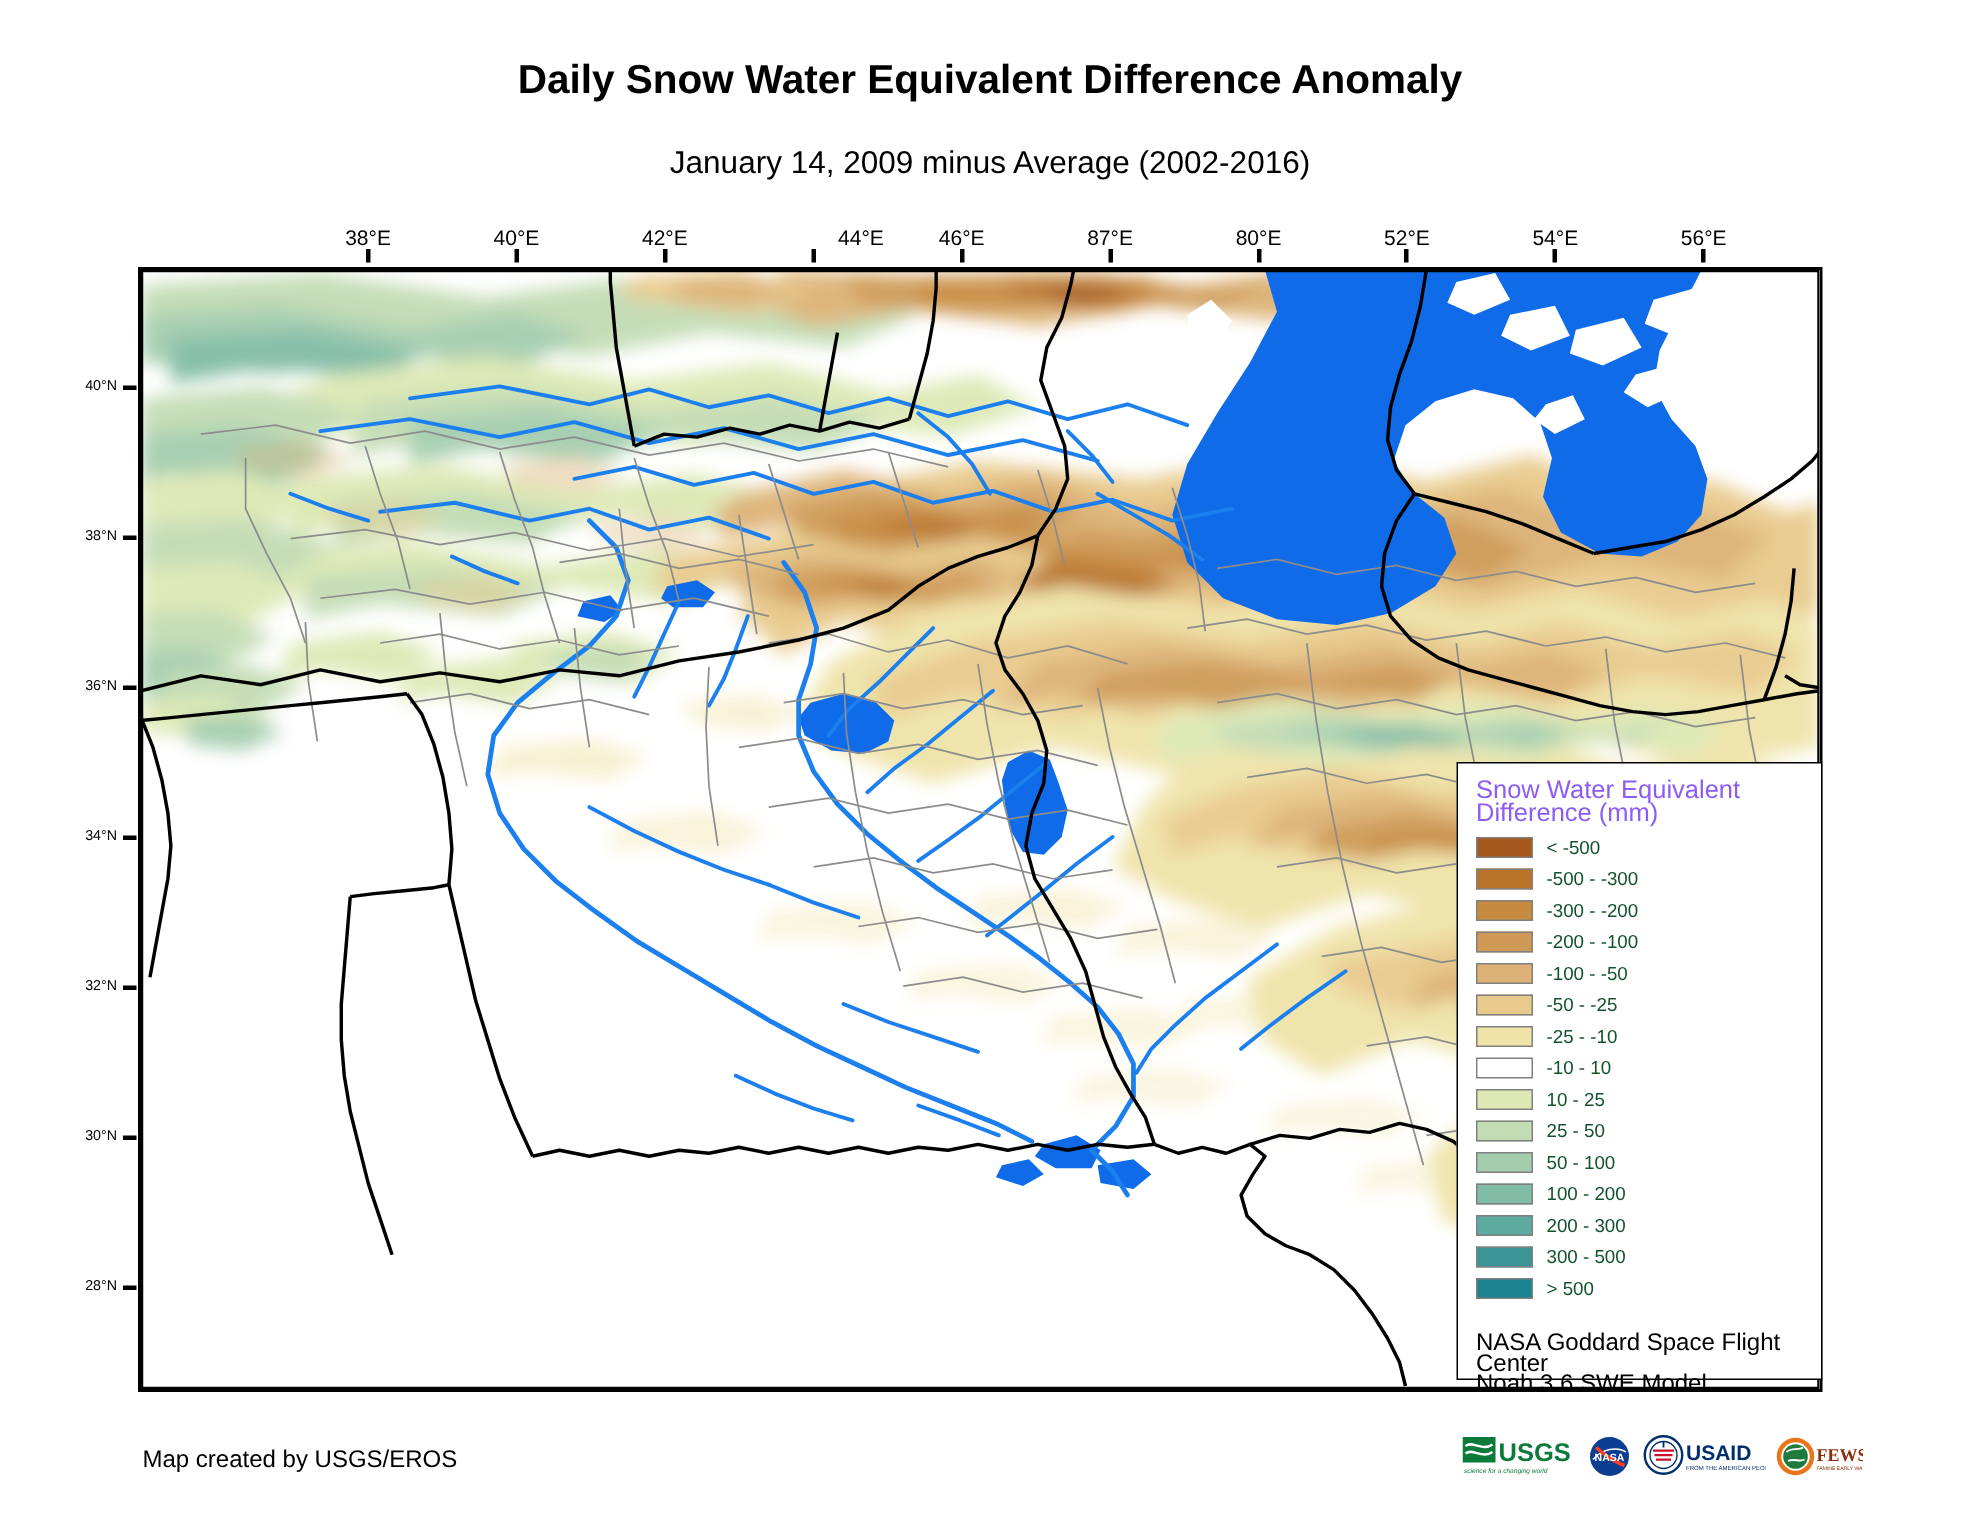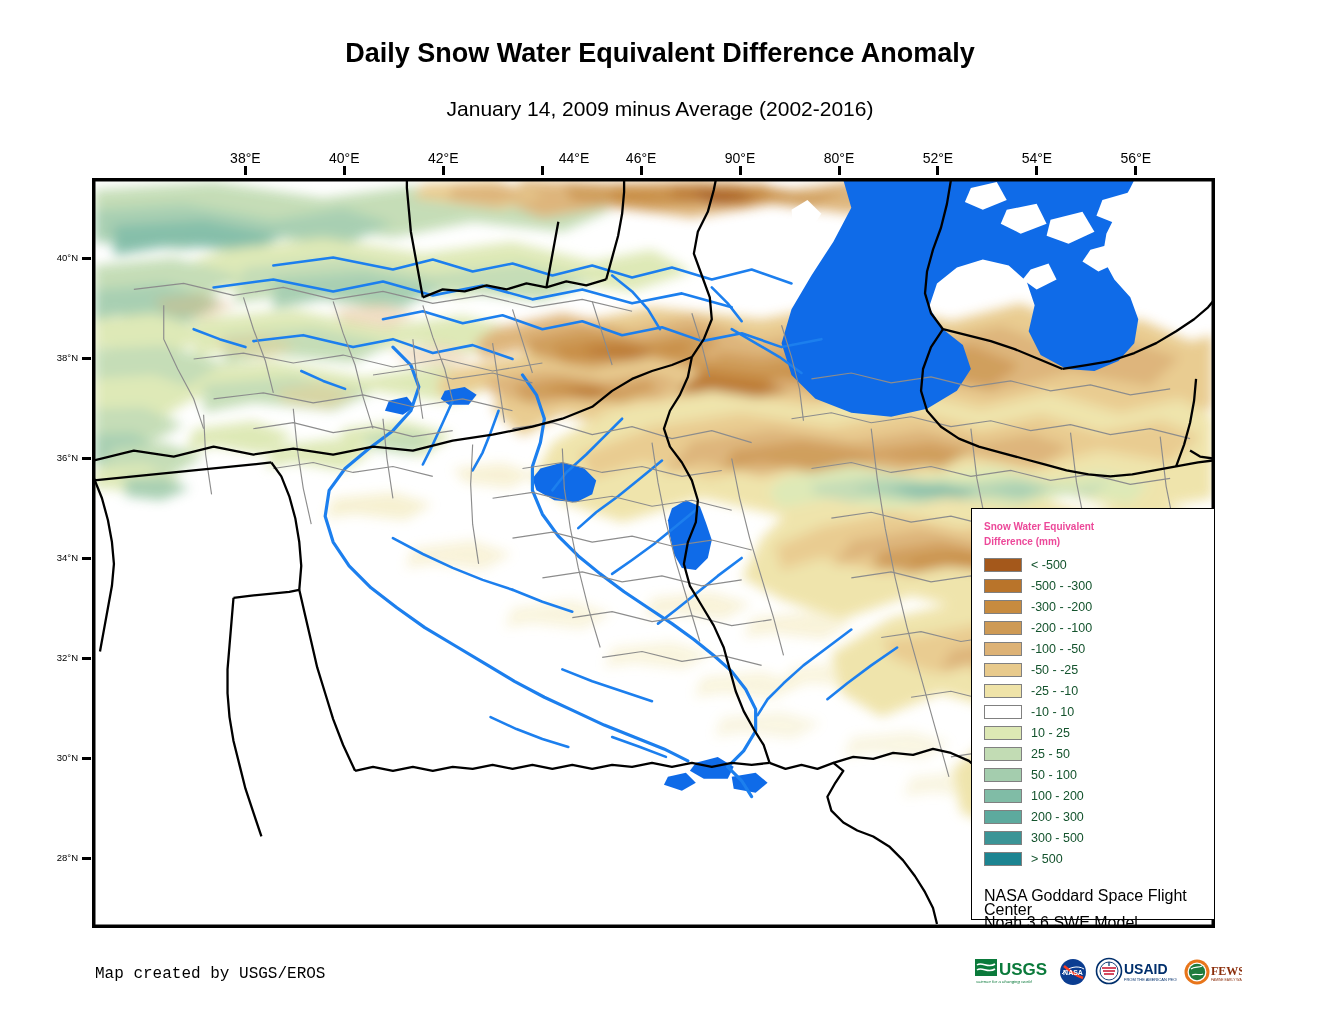--- a/index.html
+++ b/index.html
@@ -35,35 +35,35 @@
   }
   .lat-tick{
     position:absolute;height:3px;width:9px;background:#000;margin-top:-1.5px;
   }
   #legend-box{
     position:absolute;left:971px;top:508px;width:244px;height:412px;
     background:#ffffff;border:1.6px solid #000;box-sizing:border-box;
     padding:10px 0 0 12px;
   }
   .legend-title{
-    font-size:10px;font-weight:bold;color:#ec4899;line-height:15px;
+    font-size:17px;font-weight:normal;color:#8b5cf6;line-height:15px;
     width:215px;
   }
   .legend-rows{margin-top:5px;}
   .legend-row{display:flex;align-items:center;height:21px;}
   .swatch{
     width:38px;height:14px;border:1.7px solid #808080;box-sizing:border-box;
     flex:0 0 auto;
   }
   .legend-label{font-size:12.5px;color:#14532d;margin-left:9px;white-space:nowrap;}
   .legend-footer{
     margin-top:20px;font-size:16px;color:#000;line-height:13.5px;width:220px;
   }
   .credit{
-    position:absolute;left:95px;top:965px;font-size:16px;color:#000;font-family:Liberation Mono, monospace;
+    position:absolute;left:95px;top:965px;font-size:16px;color:#000;
   }
   #logos{
     position:absolute;left:975px;top:957px;width:232px;height:34px;
     display:flex;align-items:flex-end;gap:7px;
   }
   .logo{flex:0 0 auto;}
 </style>
 </head>
 <body>
 
@@ -74,21 +74,21 @@
     <div class="lon-label" style="left: 245.361px; top: 150px;">38°E</div>
     <div class="lon-tick" style="left: 245.361px; top: 166px;"></div>
     <div class="lon-label" style="left: 344.304px; top: 150px;">40°E</div>
     <div class="lon-tick" style="left: 344.304px; top: 166px;"></div>
     <div class="lon-label" style="left: 443.247px; top: 150px;">42°E</div>
     <div class="lon-tick" style="left: 443.247px; top: 166px;"></div>
     <div class="lon-label" style="left: 574px; top: 150px;">44°E</div>
     <div class="lon-tick" style="left: 542.189px; top: 166px;"></div>
     <div class="lon-label" style="left: 641.132px; top: 150px;">46°E</div>
     <div class="lon-tick" style="left: 641.132px; top: 166px;"></div>
-    <div class="lon-label" style="left: 740.075px; top: 150px;">90°E</div>
+    <div class="lon-label" style="left: 740.075px; top: 150px;">87°E</div>
     <div class="lon-tick" style="left: 740.075px; top: 166px;"></div>
     <div class="lon-label" style="left: 839.018px; top: 150px;">80°E</div>
     <div class="lon-tick" style="left: 839.018px; top: 166px;"></div>
     <div class="lon-label" style="left: 937.96px; top: 150px;">52°E</div>
     <div class="lon-tick" style="left: 937.96px; top: 166px;"></div>
     <div class="lon-label" style="left: 1036.9px; top: 150px;">54°E</div>
     <div class="lon-tick" style="left: 1036.9px; top: 166px;"></div>
     <div class="lon-label" style="left: 1135.85px; top: 150px;">56°E</div>
     <div class="lon-tick" style="left: 1135.85px; top: 166px;"></div>
     <div class="lat-label" style="left: 8px; top: 258px;">40°N</div>

